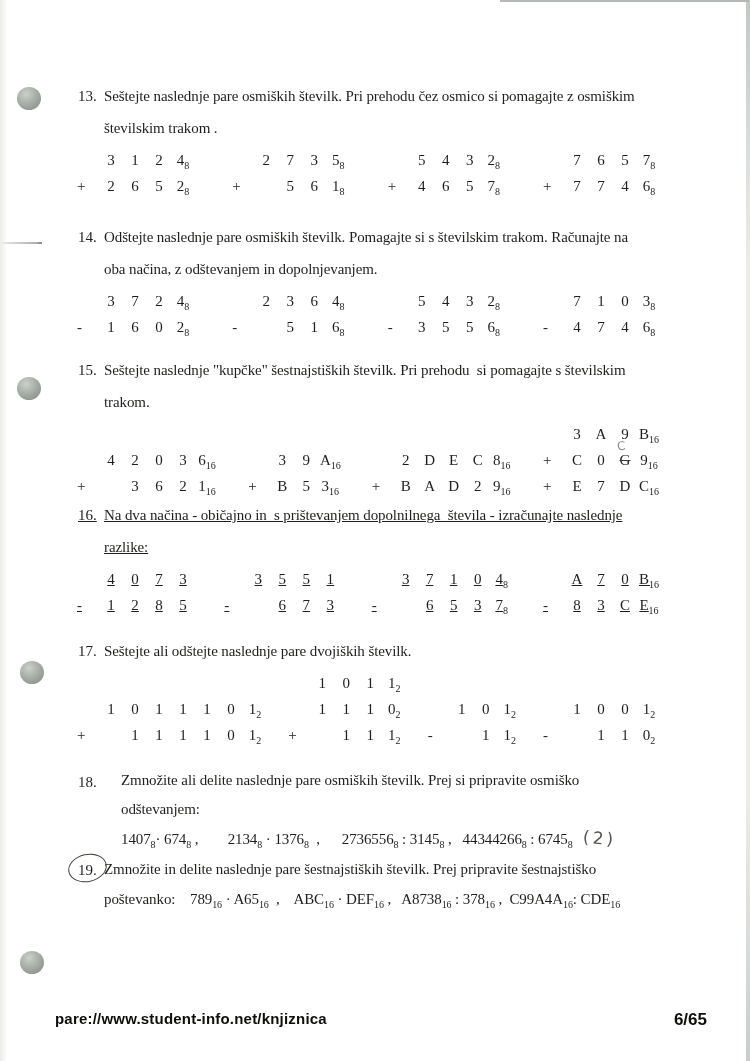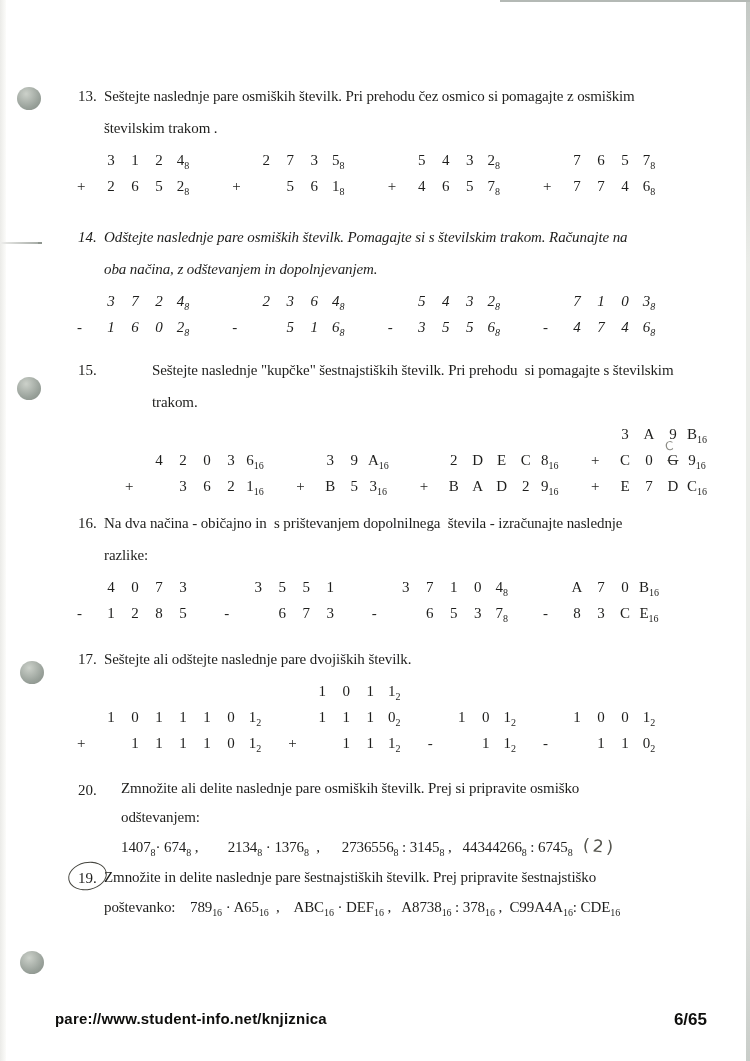--- a/index.html
+++ b/index.html
@@ -19,23 +19,23 @@
   .hole{position:absolute;width:24px;height:23px;border-radius:50%;
     background:radial-gradient(circle at 38% 30%,#ccd1ca,#9aa29b 62%,#828a82);}
   .hole1{left:17px;top:87px;}
   .hole2{left:17px;top:377px;}
   .hole3{left:20px;top:661px;}
   .hole4{left:20px;top:951px;}
 
   
   .content{position:absolute;left:78px;top:80px;width:640px;}
   .ex{display:flex;font-size:15px;}
-  #exercise-list .ex:nth-child(2){margin-top:22px;font-style:italic;}
-  #exercise-list .ex:nth-child(3){margin-top:14px;gap:48px;}
-  #exercise-list .ex:nth-child(4){margin-top:8px;}
+  #exercise-list .ex:nth-child(2){margin-top:22px;}
+  #exercise-list .ex:nth-child(3){margin-top:14px;}
+  #exercise-list .ex:nth-child(4){margin-top:0px;text-decoration:underline;}
   #exercise-list .ex:nth-child(5){margin-top:17px;}
   #exercise-list .ex:nth-child(6){margin-top:18px;}
   #exercise-list .ex:nth-child(7){margin-top:0px;justify-content:flex-end;}
   .ex-num{flex:none;width:26px;line-height:32px;position:relative;}
   .ex-num.circled::after{
     content:"";position:absolute;left:-10px;top:0px;width:37px;height:26px;
     border:1.5px solid #45453f;border-radius:50%;transform:rotate(-12deg);
   }
   .ex-body{flex:1;min-width:0;}
   .line{white-space:pre;line-height:32px;letter-spacing:-0.1px;}
@@ -457,21 +457,21 @@
                 <span class="cell"></span>
                 <span class="cell">1</span>
                 <span class="cell">1</span>
                 <span class="cell">0<sub>2</sub></span>
               </div>
             </div>
           </div>
         </div>
       </div>
       <div class="ex">
-        <span class="ex-num">20.</span>
+        <span class="ex-num">18.</span>
         <div class="ex-body">
           <div class="line">Zmnožite ali delite naslednje pare osmiških številk. Prej si pripravite osmiško</div>
           <div class="line">odštevanjem:</div>
           <div class="line">1407<sub>8</sub>· 674<sub>8</sub> ,        2134<sub>8</sub> · 1376<sub>8</sub>  ,      2736556<sub>8</sub> : 3145<sub>8</sub> ,   44344266<sub>8</sub> : 6745<sub>8</sub><span class="hand">(2)</span></div>
         </div>
       </div>
       <div class="ex">
         <span class="ex-num circled">19.</span>
         <div class="ex-body">
           <div class="line">Zmnožite in delite naslednje pare šestnajstiških številk. Prej pripravite šestnajstiško</div>

